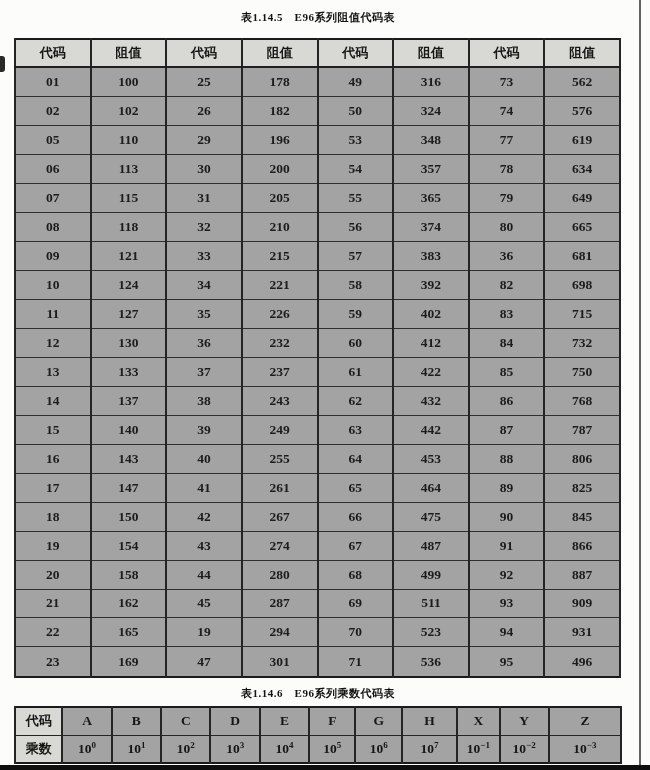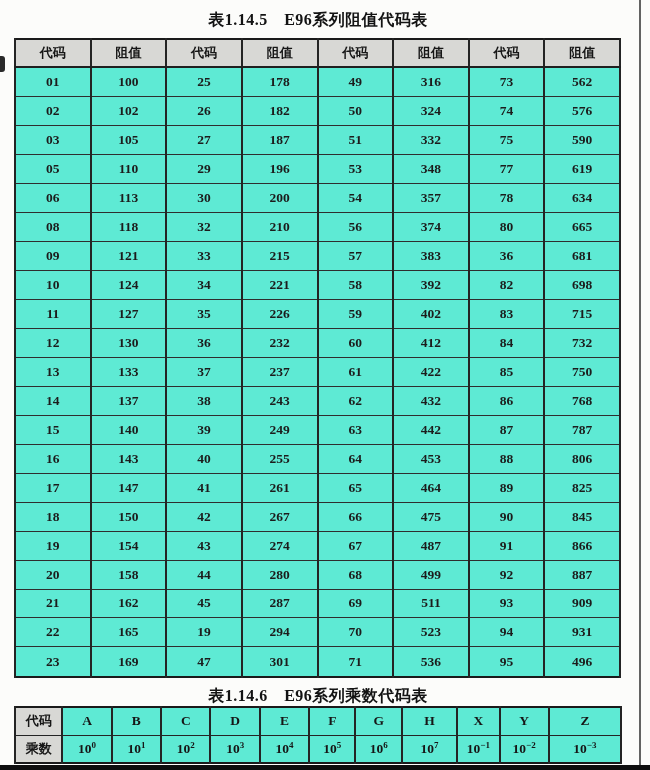--- a/index.html
+++ b/index.html
@@ -14,33 +14,33 @@
     font-family: "Liberation Serif", serif;
     color: #161616;
     overflow: hidden;
   }
 
   .tbl-title {
     position: absolute;
     left: 14px;
     width: 608px;
     text-align: center;
-    font-size: 16px;
+    font-size: 11px;
     font-weight: bold;
     letter-spacing: 0.5px;
     color: #131313;
   }
   #title1 { top: 10px; }
   #title2 { top: 686px; }
 
   table {
     border-collapse: collapse;
     table-layout: fixed;
     position: absolute;
-    background: #5eead4;
+    background: #a3a3a3;
     padding-left: 28px;
   }
 
   #resistance-table {
     left: 14px;
     top: 38px;
     width: 607px;
     height: 640px;
     border: 2px solid #1a1a1a;
   }
@@ -155,48 +155,48 @@
         <td>02</td>
         <td>102</td>
         <td>26</td>
         <td>182</td>
         <td>50</td>
         <td>324</td>
         <td>74</td>
         <td>576</td>
       </tr>
       <tr>
-        <td>03</td>
-        <td>105</td>
-        <td>27</td>
-        <td>187</td>
-        <td>51</td>
-        <td>332</td>
-        <td>75</td>
-        <td>590</td>
-      </tr>
-      <tr>
         <td>05</td>
         <td>110</td>
         <td>29</td>
         <td>196</td>
         <td>53</td>
         <td>348</td>
         <td>77</td>
         <td>619</td>
       </tr>
       <tr>
         <td>06</td>
         <td>113</td>
         <td>30</td>
         <td>200</td>
         <td>54</td>
         <td>357</td>
         <td>78</td>
         <td>634</td>
+      </tr>
+      <tr>
+        <td>07</td>
+        <td>115</td>
+        <td>31</td>
+        <td>205</td>
+        <td>55</td>
+        <td>365</td>
+        <td>79</td>
+        <td>649</td>
       </tr>
       <tr>
         <td>08</td>
         <td>118</td>
         <td>32</td>
         <td>210</td>
         <td>56</td>
         <td>374</td>
         <td>80</td>
         <td>665</td>

